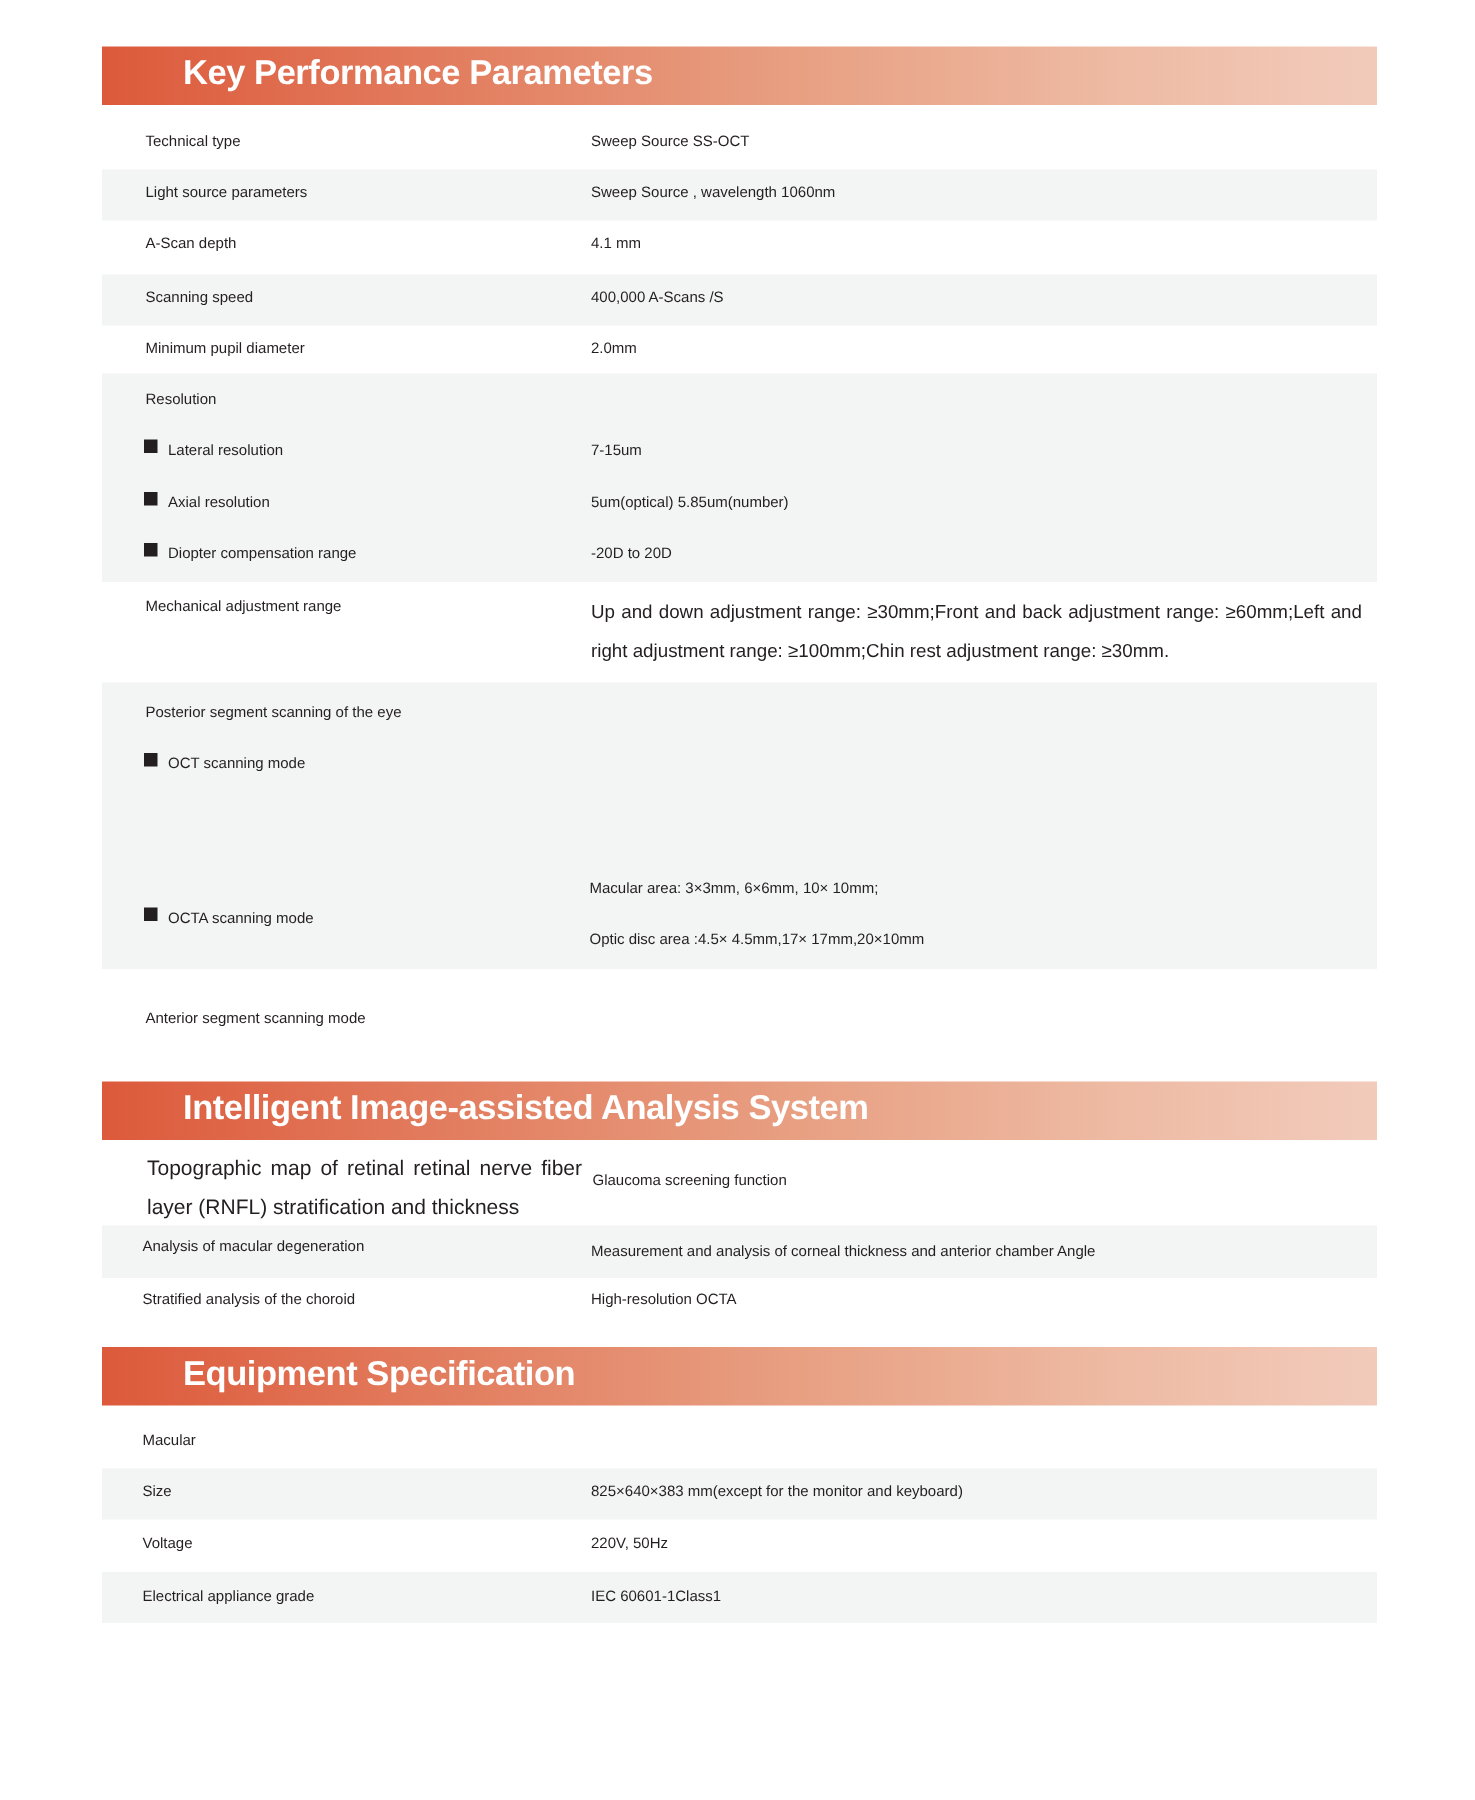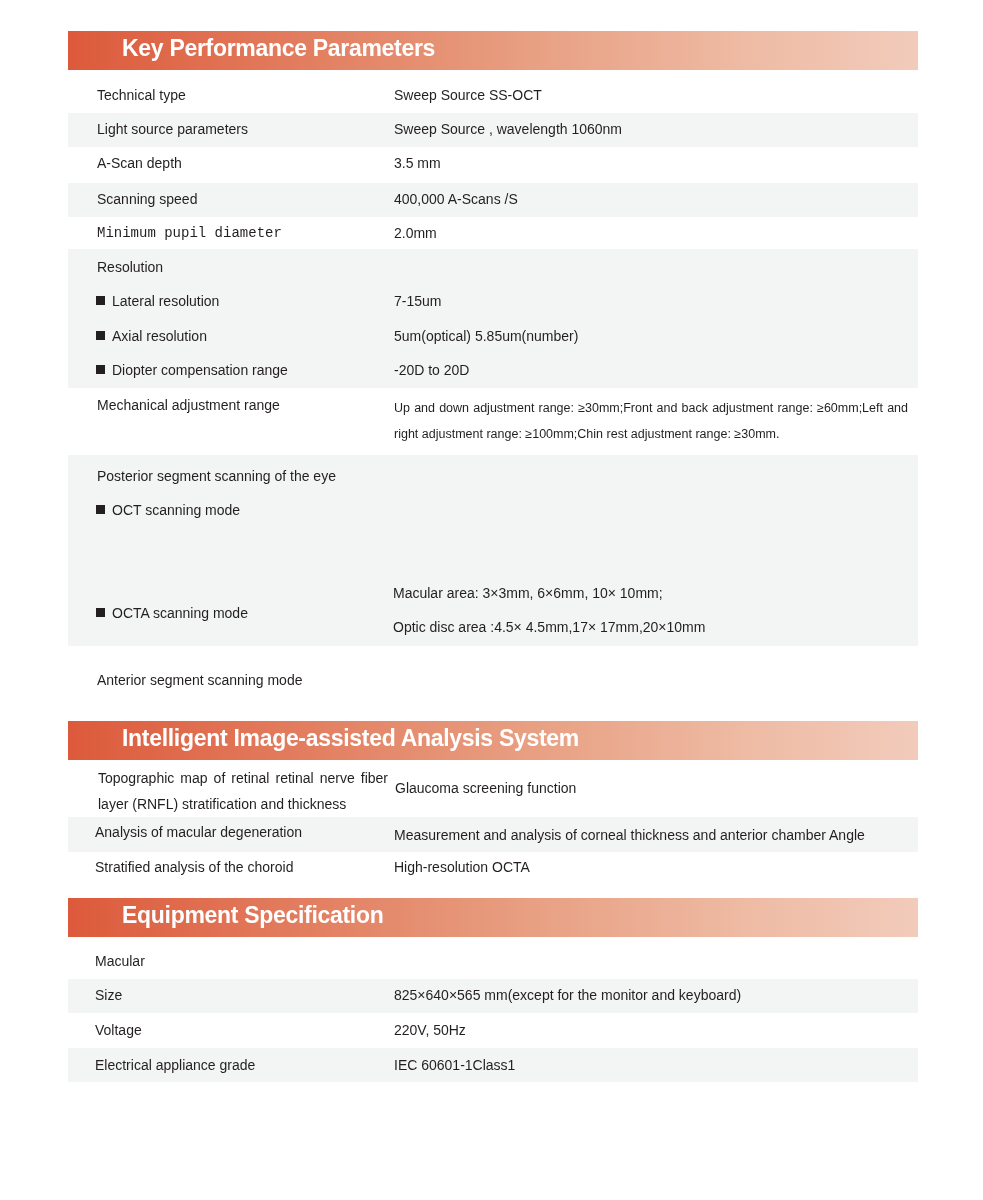--- a/index.html
+++ b/index.html
@@ -8,21 +8,21 @@
   .section-header {
     position: absolute; left: 68px; width: 850px; height: 39px;
     background: linear-gradient(90deg, #dc5a3b 0%, #e27a5c 25%, #e8a083 55%, #eebba4 80%, #f2cbbb 100%);
   }
   .section-header span {
     position: absolute; left: 28px; top: 4px;
     color: #ffffff; font-size: 23px; font-weight: bold; letter-spacing: -0.3px; margin-left: 26px;
   }
   .row { position: absolute; left: 68px; width: 850px; }
   .row.shade { background: #f3f4f4; }
-  .cell { position: absolute; font-size: 14px; line-height: 20px; color: #231f20; }
+  .cell { position: absolute; font-size: 10px; line-height: 20px; color: #231f20; }
   .lbl { left: 29px; }
   .lbl.narrow { left: 27px; }
   .val { left: 326px; }
   .bullet::before {
     content: ""; display: inline-block; width: 9px; height: 9px; background: #231f20;
     margin-right: 7px; vertical-align: 1px;
   }
   .small { font-size: 12.5px; line-height: 26px; text-align: justify; width: 514px; }
   .just { text-align: justify; width: 518px; line-height: 34px; }
   .topo { width: 290px; text-align: justify; line-height: 26px; font-size: 14px; }
@@ -37,28 +37,28 @@
 <div class="row" style="top:79px;height:34px;">
   <div class="cell lbl" style="top:6px;">Technical type</div>
   <div class="cell val" style="top:6px;">Sweep Source SS-OCT</div>
 </div>
 <div class="row shade" style="top:113px;height:34px;">
   <div class="cell lbl" style="top:6px;">Light source parameters</div>
   <div class="cell val" style="top:6px;">Sweep Source , wavelength 1060nm</div>
 </div>
 <div class="row" style="top:147px;height:36px;">
   <div class="cell lbl" style="top:6px;">A-Scan depth</div>
-  <div class="cell val" style="top:6px;">3.5 mm</div>
+  <div class="cell val" style="top:6px;">4.1 mm</div>
 </div>
 <div class="row shade" style="top:183px;height:34px;">
   <div class="cell lbl" style="top:6px;">Scanning speed</div>
   <div class="cell val" style="top:6px;">400,000 A-Scans /S</div>
 </div>
 <div class="row" style="top:217px;height:32px;">
-  <div class="cell lbl" style="top:6px;font-family:Liberation Mono, monospace;">Minimum pupil diameter</div>
+  <div class="cell lbl" style="top:6px;">Minimum pupil diameter</div>
   <div class="cell val" style="top:6px;">2.0mm</div>
 </div>
 
 <div class="row shade" style="top:249px;height:139px;">
   <div class="cell lbl" style="top:8px;">Resolution</div>
   <div class="cell lbl bullet" style="top:42px;left:28px;">Lateral resolution</div>
   <div class="cell val" style="top:42px;">7-15um</div>
   <div class="cell lbl bullet" style="top:77px;left:28px;">Axial resolution</div>
   <div class="cell val" style="top:77px;">5um(optical) 5.85um(number)</div>
   <div class="cell lbl bullet" style="top:111px;left:28px;">Diopter compensation range</div>
@@ -101,21 +101,21 @@
 
 <div class="section-header" style="top:898px;">
   <span>Equipment Specification</span>
 </div>
 
 <div class="row" style="top:945px;height:34px;">
   <div class="cell lbl narrow" style="top:6px;">Macular</div>
 </div>
 <div class="row shade" style="top:979px;height:34px;">
   <div class="cell lbl narrow" style="top:6px;">Size</div>
-  <div class="cell val" style="top:6px;">825×640×565 mm(except for the monitor and keyboard)</div>
+  <div class="cell val" style="top:6px;">825×640×383 mm(except for the monitor and keyboard)</div>
 </div>
 <div class="row" style="top:1013px;height:35px;">
   <div class="cell lbl narrow" style="top:7px;">Voltage</div>
   <div class="cell val" style="top:7px;">220V, 50Hz</div>
 </div>
 <div class="row shade" style="top:1048px;height:34px;">
   <div class="cell lbl narrow" style="top:7px;">Electrical appliance grade</div>
   <div class="cell val" style="top:7px;">IEC 60601-1Class1</div>
 </div>
 

